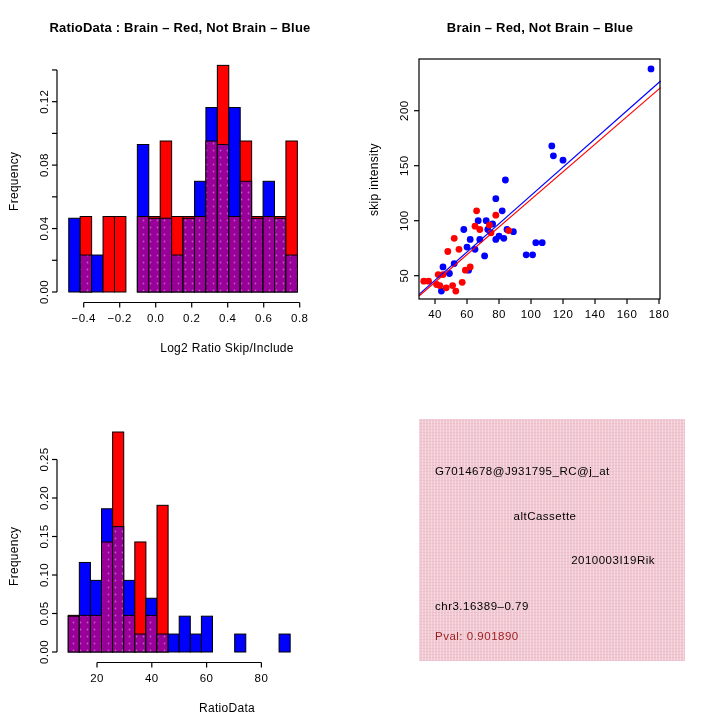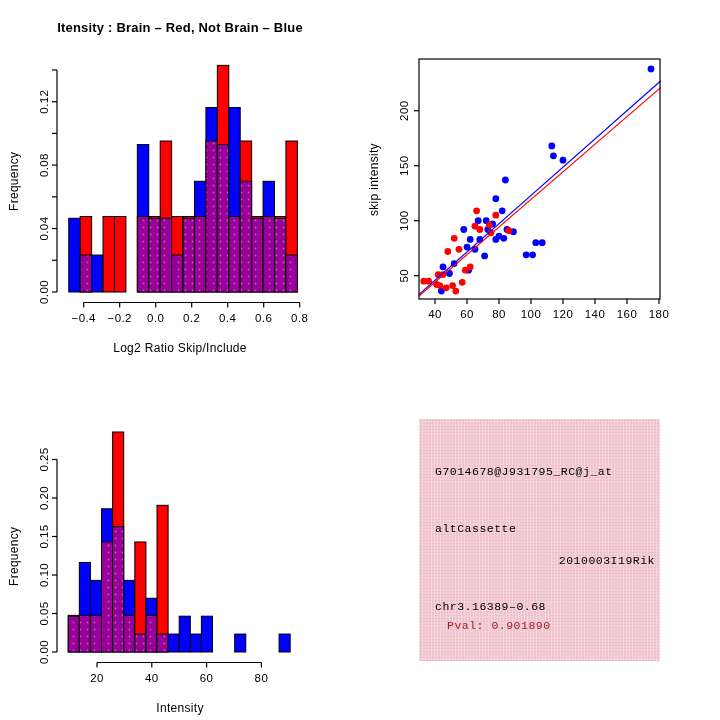--- a/index.html
+++ b/index.html
@@ -3,28 +3,28 @@
 <meta charset="utf-8">
 <style>
   html,body{margin:0;padding:0;background:#ffffff;}
   #canvas{position:relative;width:720px;height:720px;background:#ffffff;overflow:hidden;
           font-family:"Liberation Sans",sans-serif;}
   .panel{position:absolute;width:360px;height:360px;}
   .panel svg{position:absolute;left:0;top:0;}
   .panel-title{position:absolute;left:0;top:20px;width:360px;text-align:center;
                font-size:13px;font-weight:bold;color:#000;letter-spacing:.2px;white-space:nowrap;}
   .xlab{position:absolute;left:0;top:341px;width:360px;text-align:center;
-        font-size:12px;color:#000;letter-spacing:.3px;}
+        font-size:12px;color:#000;letter-spacing:.3px;padding-left:47px;}
   .ylab{position:absolute;left:7px;width:16px;height:220px;writing-mode:vertical-rl;
         transform:rotate(180deg);text-align:center;font-size:12px;color:#000;letter-spacing:.3px;}
   svg text{font-family:"Liberation Sans",sans-serif;font-size:11.5px;fill:#000;letter-spacing:.4px;}
-  #info-box{position:absolute;left:59px;top:59px;width:241px;height:242px;
+  #info-box{position:absolute;left:59px;top:59px;width:266px;height:242px;
             background-color:#F2C9D3;
             background-image:repeating-linear-gradient(90deg, rgba(255,255,255,.28) 0 1px, transparent 1px 3px),
-                             repeating-linear-gradient(0deg, rgba(219,166,181,.30) 0 1px, transparent 1px 3px);font-family:Liberation Mono, monospace;}
+                             repeating-linear-gradient(0deg, rgba(219,166,181,.30) 0 1px, transparent 1px 3px);}
   .info-line{position:absolute;left:16px;width:220px;font-size:11.5px;letter-spacing:.5px;
              color:#000;white-space:nowrap;}
 </style>
 </head>
 <body>
 
 <div id="canvas">
 
   <div class="panel" style="left:0;top:0">
     <svg id="svg0" width="360" height="360">
@@ -96,21 +96,21 @@
           <text x="0" y="0" text-anchor="middle" transform="translate(48,228.56) rotate(-90)">0.04</text>
           <line x1="52" y1="196.84" x2="57" y2="196.84" stroke="#000" stroke-width="1.2"></line>
           <line x1="52" y1="165.12" x2="57" y2="165.12" stroke="#000" stroke-width="1.2"></line>
           <text x="0" y="0" text-anchor="middle" transform="translate(48,165.12) rotate(-90)">0.08</text>
           <line x1="52" y1="133.39999999999998" x2="57" y2="133.39999999999998" stroke="#000" stroke-width="1.2"></line>
           <line x1="52" y1="101.68" x2="57" y2="101.68" stroke="#000" stroke-width="1.2"></line>
           <text x="0" y="0" text-anchor="middle" transform="translate(48,101.68) rotate(-90)">0.12</text>
           <line x1="52" y1="69.95999999999998" x2="57" y2="69.95999999999998" stroke="#000" stroke-width="1.2"></line>
         </g>
       </svg>
-    <div class="panel-title">Itensity : Brain – Red, Not Brain – Blue</div>
+    <div class="panel-title">RatioData : Brain – Red, Not Brain – Blue</div>
     <div class="xlab">Log2 Ratio Skip/Include</div>
     <div class="ylab" style="top:71px">Frequency</div>
   </div>
 
   <div class="panel" style="left:360px;top:0">
     <svg id="svg1" width="360" height="360">
         <g>
           <circle cx="81.4" cy="291.09999999999997" r="3.4" fill="#0000FF"></circle>
           <circle cx="83" cy="266.9" r="3.4" fill="#0000FF"></circle>
           <circle cx="89.4" cy="273.5" r="3.4" fill="#0000FF"></circle>
@@ -192,20 +192,21 @@
           <line x1="54" y1="275.7" x2="59" y2="275.7" stroke="#000" stroke-width="1.2"></line>
           <text x="0" y="0" text-anchor="middle" transform="translate(48,275.7) rotate(-90)">50</text>
           <line x1="54" y1="220.7" x2="59" y2="220.7" stroke="#000" stroke-width="1.2"></line>
           <text x="0" y="0" text-anchor="middle" transform="translate(48,220.7) rotate(-90)">100</text>
           <line x1="54" y1="165.7" x2="59" y2="165.7" stroke="#000" stroke-width="1.2"></line>
           <text x="0" y="0" text-anchor="middle" transform="translate(48,165.7) rotate(-90)">150</text>
           <line x1="54" y1="110.69999999999996" x2="59" y2="110.69999999999996" stroke="#000" stroke-width="1.2"></line>
           <text x="0" y="0" text-anchor="middle" transform="translate(48,110.69999999999996) rotate(-90)">200</text>
         </g>
       </svg>
+    <div class="panel-title">Brain – Red, Not Brain – Blue</div>
     <div class="ylab" style="top:70px">skip intensity</div>
   </div>
 
   <div class="panel" style="left:0;top:360px">
     <svg id="svg2" width="360" height="360">
         <defs>
           <pattern id="pdots2" patternUnits="userSpaceOnUse" width="7" height="7">
             <rect x="0" y="0" width="7" height="7" fill="#990099"></rect>
             <circle cx="3.5" cy="3.5" r="0.9" fill="#C455C4"></circle>
           </pattern>
@@ -256,27 +257,27 @@
           <line x1="52" y1="215" x2="57" y2="215" stroke="#000" stroke-width="1.2"></line>
           <text x="0" y="0" text-anchor="middle" transform="translate(48,215) rotate(-90)">0.10</text>
           <line x1="52" y1="176.5" x2="57" y2="176.5" stroke="#000" stroke-width="1.2"></line>
           <text x="0" y="0" text-anchor="middle" transform="translate(48,176.5) rotate(-90)">0.15</text>
           <line x1="52" y1="138" x2="57" y2="138" stroke="#000" stroke-width="1.2"></line>
           <text x="0" y="0" text-anchor="middle" transform="translate(48,138) rotate(-90)">0.20</text>
           <line x1="52" y1="99.5" x2="57" y2="99.5" stroke="#000" stroke-width="1.2"></line>
           <text x="0" y="0" text-anchor="middle" transform="translate(48,99.5) rotate(-90)">0.25</text>
         </g>
       </svg>
-    <div class="xlab">Intensity</div>
+    <div class="xlab">RatioData</div>
     <div class="ylab" style="top:86px">Frequency</div>
   </div>
 
   <div class="panel" style="left:360px;top:360px">
     <div id="info-box">
       <div class="info-line" style="top: 46px; color: rgb(0, 0, 0);">G7014678@J931795_RC@j_at</div>
-      <div class="info-line" style="top: 103px; color: rgb(0, 0, 0);">altCassette</div>
+      <div class="info-line" style="top: 91px; color: rgb(0, 0, 0); text-align: center;">altCassette</div>
       <div class="info-line" style="top: 135px; color: rgb(0, 0, 0); text-align: right;">2010003I19Rik</div>
-      <div class="info-line" style="top: 181px; color: rgb(0, 0, 0);">chr3.16389–0.68</div>
-      <div class="info-line" style="top: 200px; color: rgb(155, 28, 28); margin-left: 12px;">Pval: 0.901890</div>
+      <div class="info-line" style="top: 181px; color: rgb(0, 0, 0);">chr3.16389–0.79</div>
+      <div class="info-line" style="top: 211px; color: rgb(155, 28, 28);">Pval: 0.901890</div>
     </div>
   </div>
 
 </div>
 
 </body></html>

